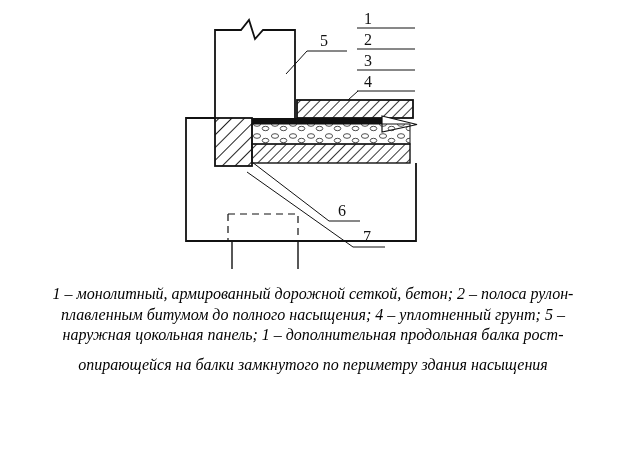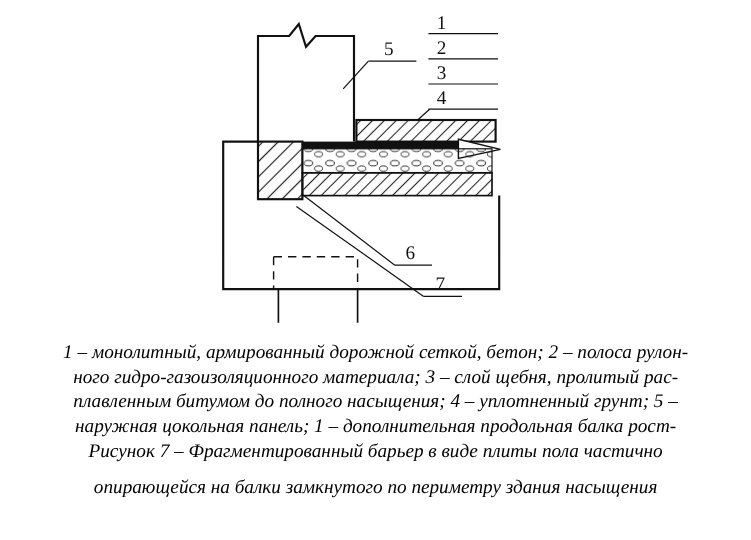--- a/index.html
+++ b/index.html
@@ -86,19 +86,17 @@
   <g stroke="#111" stroke-width="1">
     <line x1="353" y1="247" x2="385" y2="247"></line>
     <line x1="353" y1="247" x2="247" y2="172"></line>
   </g>
   <text x="367" y="242" text-anchor="middle" class="callout-num">7</text>
 </svg>
 
 <div class="textblock">
   <div class="legend">
     <div class="legend-line">1 – монолитный, армированный дорожной сеткой, бетон; 2 – полоса рулон-</div>
-    <div class="legend-line">ного гидро-газоизоляционного материала; 3 – слой щебня, пролитый рас-</div>
     <div class="legend-line">плавленным битумом до полного насыщения; 4 – уплотненный грунт; 5 –</div>
     <div class="legend-line">наружная цокольная панель; 1 – дополнительная продольная балка рост-</div>
   </div>
-  <div class="caption-line1">Рисунок 7 – Фрагментированный барьер в виде плиты пола частично</div>
   <div class="caption-line2">опирающейся на балки замкнутого по периметру здания насыщения</div>
 </div>
 
 </body></html>

